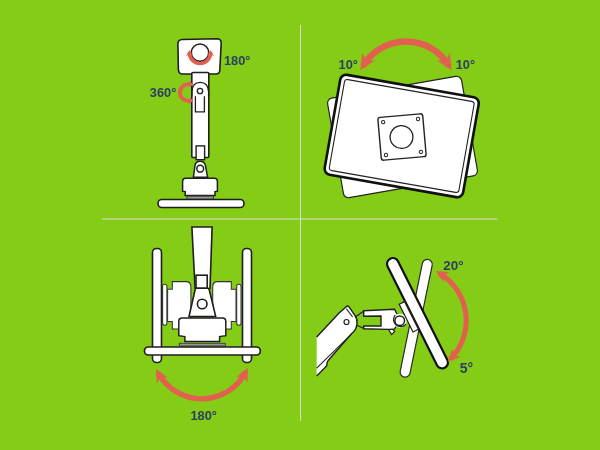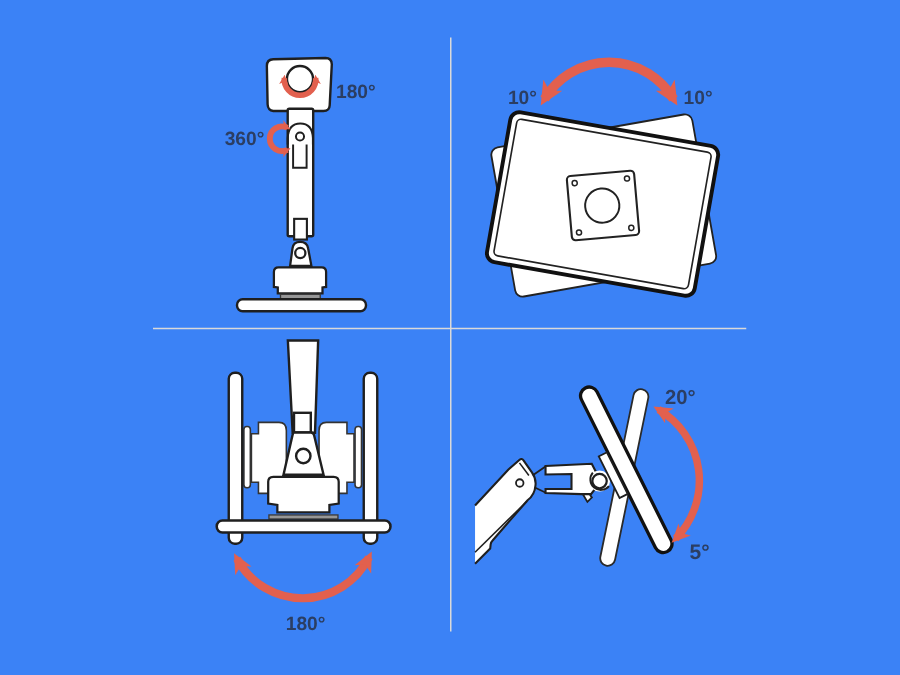--- a/index.html
+++ b/index.html
@@ -1,16 +1,16 @@
 <!DOCTYPE html>
 <html><head>
 <meta charset="utf-8">
 <style>
   html,body{margin:0;padding:0;background:#fff;}
-  .wrap{width:600px;height:450px;position:relative;overflow:hidden;background:#3b82f6;}
+  .wrap{width:600px;height:450px;position:relative;overflow:hidden;background:#84cc16;}
   text{font-family:"Liberation Sans",sans-serif;font-weight:bold;fill:#2b3e63;}
 </style>
 </head>
 <body>
 <div class="wrap">
 <svg width="600" height="450" viewBox="0 0 600 450">
 <defs>
   <marker id="ah" viewBox="0 0 10 10" refX="6.5" refY="5" markerWidth="2.6" markerHeight="2.6" orient="auto-start-reverse" markerUnits="strokeWidth">
     <path d="M 0 0.6 L 9.5 5 L 0 9.4 L 2.6 5 Z" fill="#e2604e"></path>
   </marker>

